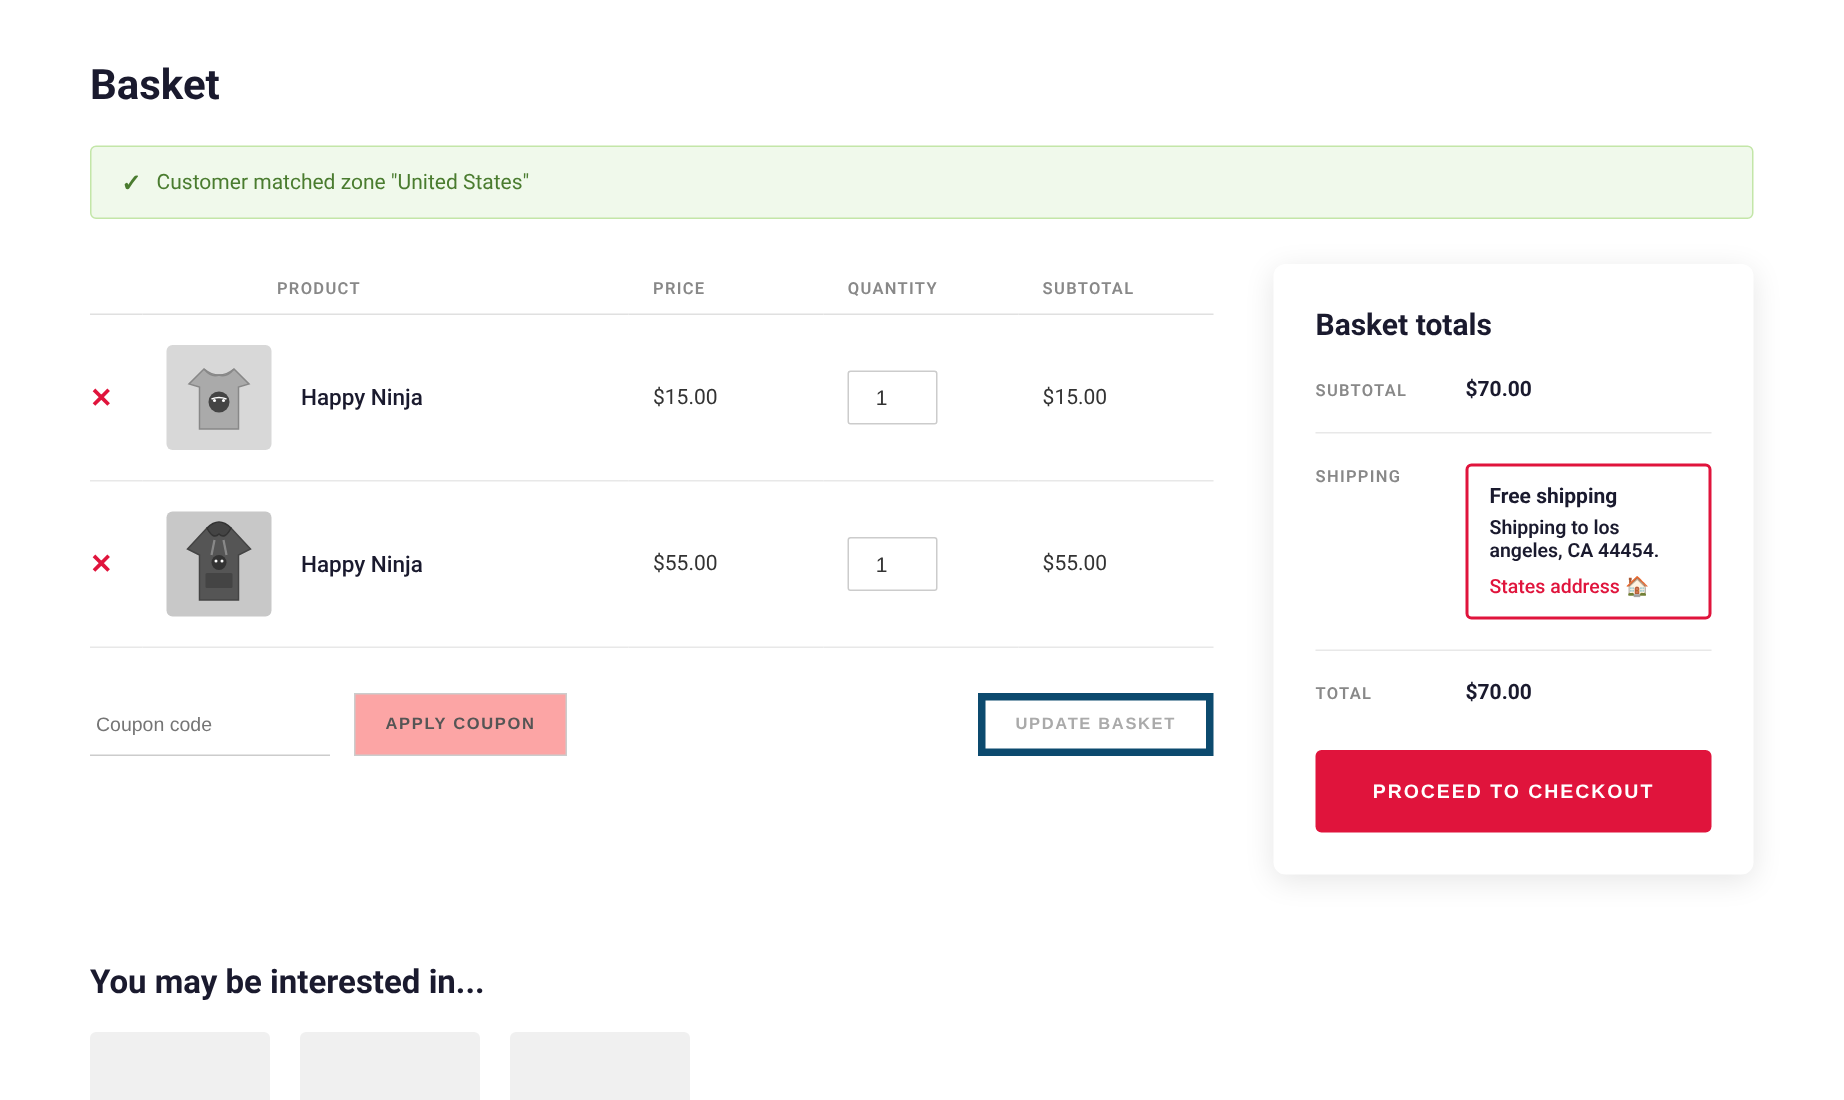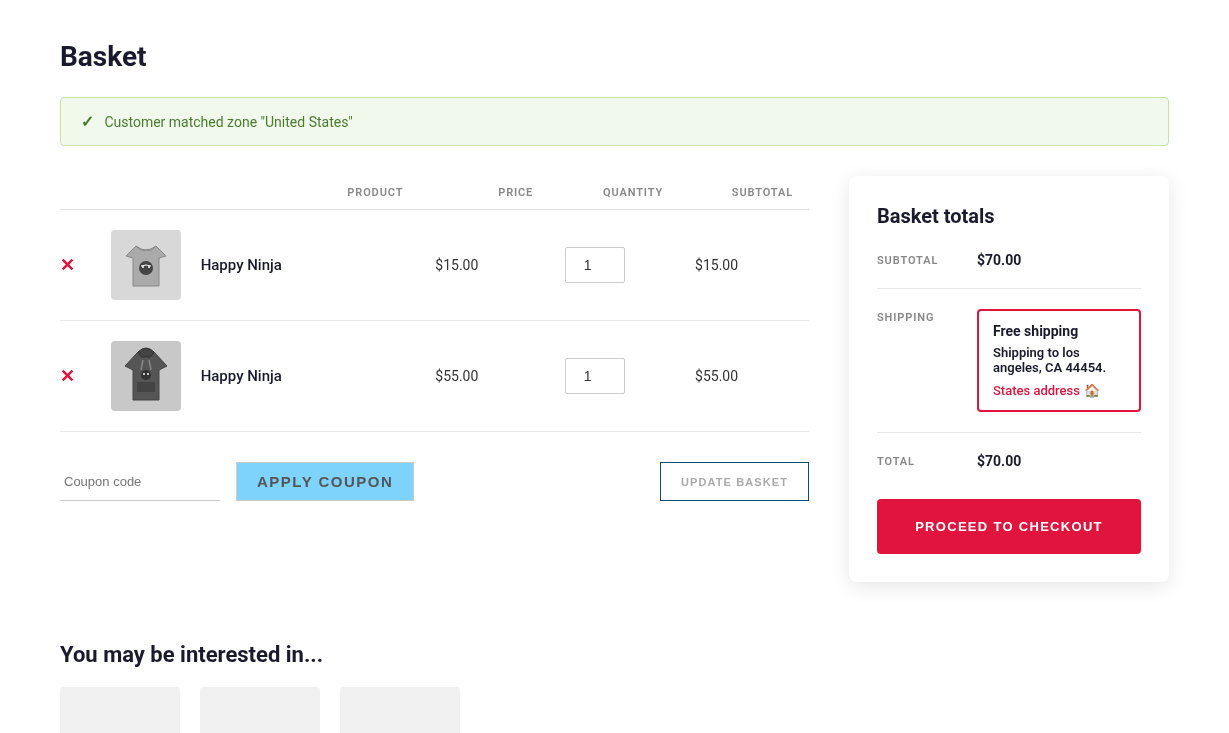--- a/index.html
+++ b/index.html
@@ -51,21 +51,21 @@
       border-collapse: collapse;
     }
 
     .cart-table thead tr th {
       text-transform: uppercase;
       font-size: 11px;
       font-weight: 600;
       letter-spacing: 0.08em;
       color: #888;
       padding: 10px 16px;
-      text-align: right;
+      text-align: left;
       border-bottom: 1px solid #e0e0e0;
     }
 
     .cart-table thead tr th.col-product { width: 300px; padding-left: 90px; }
     .cart-table thead tr th.col-price { width: 120px; }
     .cart-table thead tr th.col-quantity { width: 120px; }
     .cart-table thead tr th.col-subtotal { width: 120px; }
 
     .cart-table tbody tr {
       border-bottom: 1px solid #e8e8e8;
@@ -147,34 +147,34 @@
       border-bottom: 1px solid #ccc;
       outline: none;
       font-size: 13px;
       padding: 6px 4px;
       color: #888;
       width: 160px;
     }
 
     .apply-coupon-btn {
       border: 1px solid #ccc;
-      background: #7dd3fc;
+      background: #fca5a5;
       color: #555;
-      font-size: 15px;
+      font-size: 11px;
       font-weight: 600;
       letter-spacing: 0.1em;
       padding: 10px 20px;
       cursor: pointer;
       text-transform: uppercase;
     }
 
     .spacer { flex: 1; }
 
     .update-basket-btn {
-      border: 1px solid #0c4a6e;
+      border: 5px solid #0c4a6e;
       background: #fff;
       color: #aaa;
       font-size: 11px;
       font-weight: 600;
       letter-spacing: 0.1em;
       padding: 10px 20px;
       cursor: pointer;
       text-transform: uppercase;
     }
 

